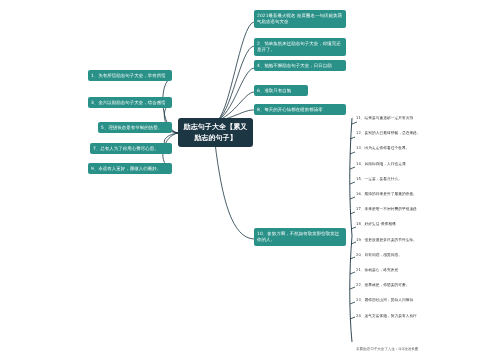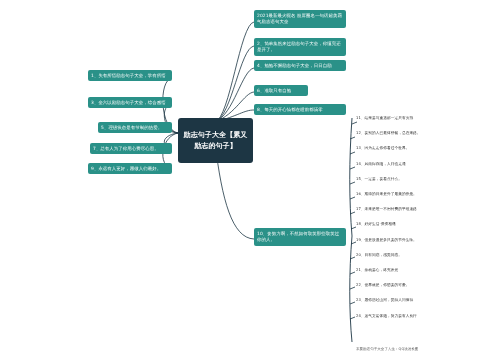--- a/index.html
+++ b/index.html
@@ -42,21 +42,21 @@
     word-break: break-all;
     overflow: hidden;
   }
   .node.root {
     background: #1d3644;
     color: #ffffff;
     font-size: 7px;
     font-weight: bold;
     line-height: 1.5;
     text-align: center;
-    padding: 12px 4px;
+    padding: 4px 4px;
     border-radius: 3px;
   }
 
   
   #list {
     position: absolute;
     left: 356px;
     top: 116px;
     width: 142px;
     height: 222px;

